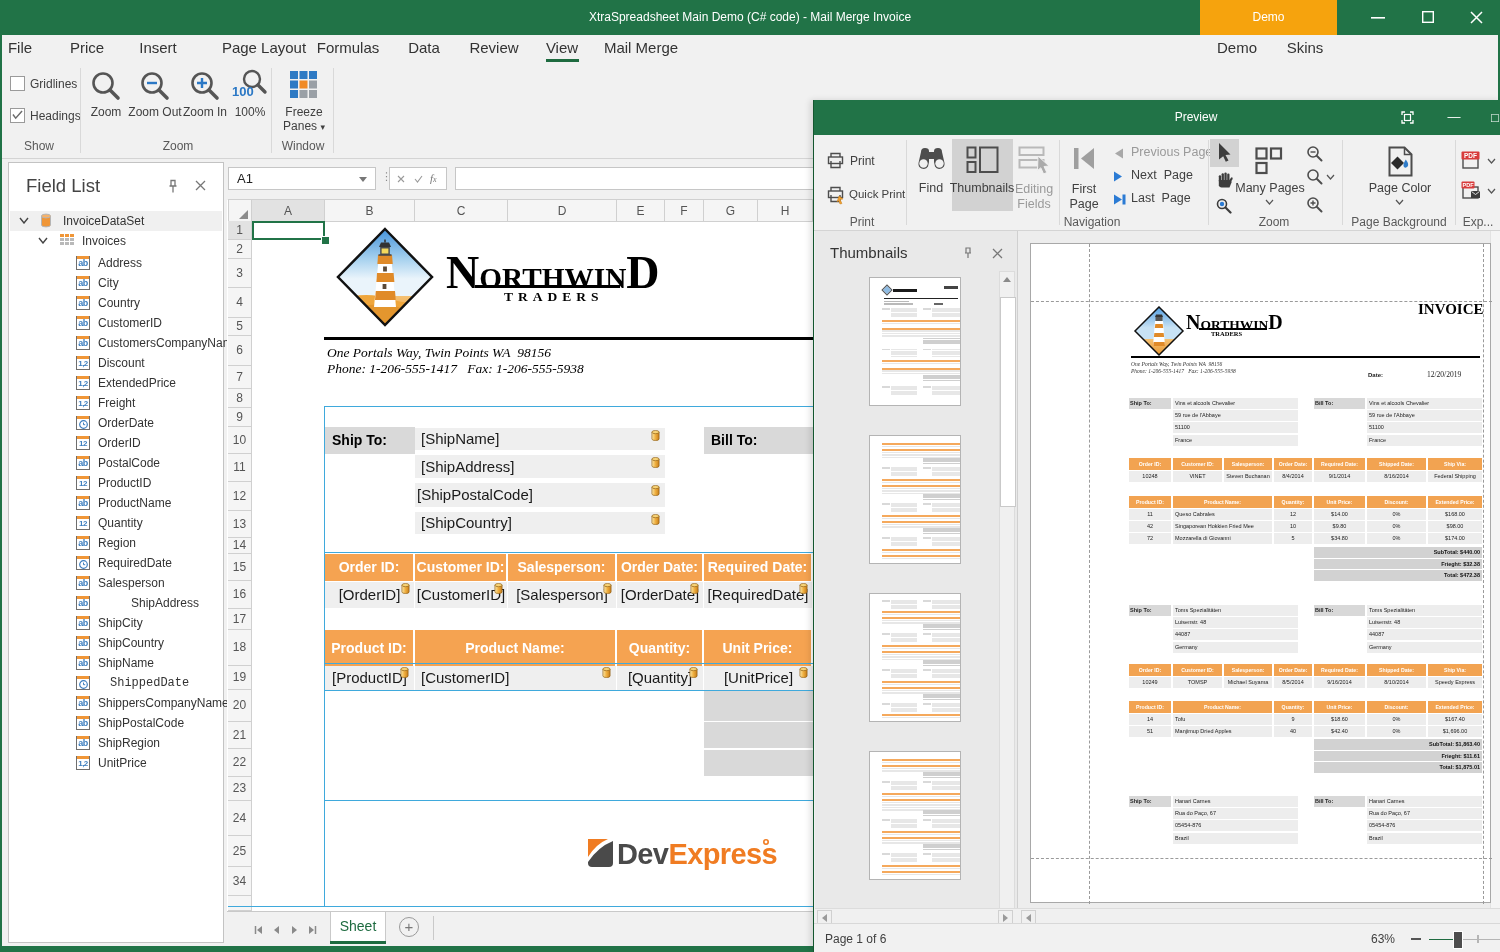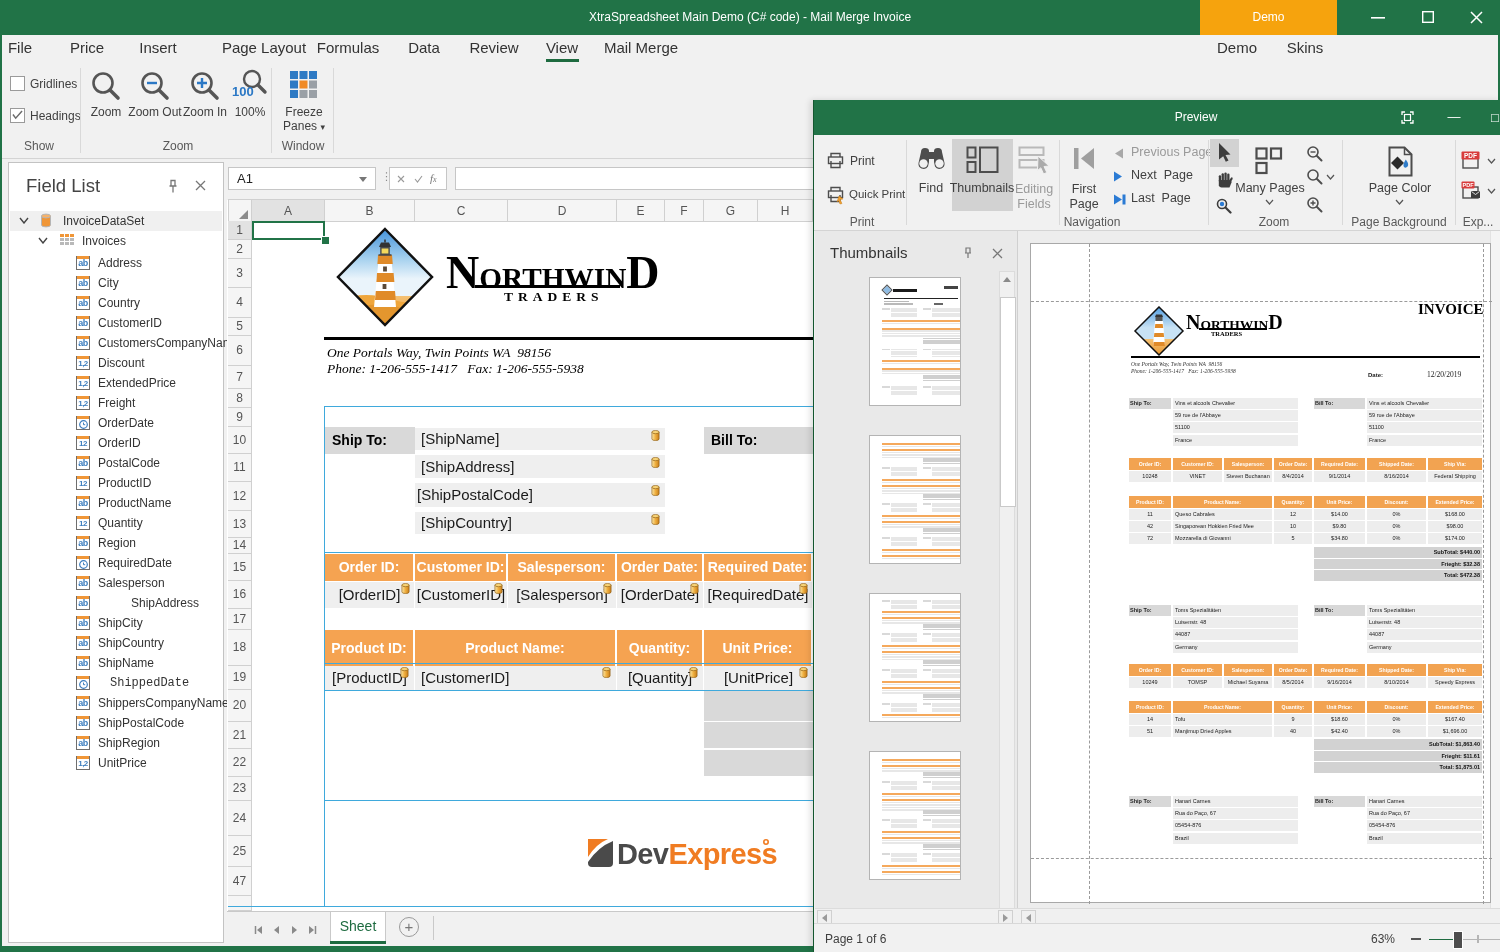--- a/index.html
+++ b/index.html
@@ -424,21 +424,21 @@
 <div class="rowhdr" style="top:419px;height:28px;line-height:27px;">16</div>
 <div class="rowhdr" style="top:447px;height:21px;line-height:20px;">17</div>
 <div class="rowhdr" style="top:468px;height:36px;line-height:35px;">18</div>
 <div class="rowhdr" style="top:504px;height:24px;line-height:23px;">19</div>
 <div class="rowhdr" style="top:528px;height:32px;line-height:31px;">20</div>
 <div class="rowhdr" style="top:560px;height:27px;line-height:26px;">21</div>
 <div class="rowhdr" style="top:587px;height:28px;line-height:27px;">22</div>
 <div class="rowhdr" style="top:615px;height:24px;line-height:23px;">23</div>
 <div class="rowhdr" style="top:639px;height:35px;line-height:34px;">24</div>
 <div class="rowhdr" style="top:674px;height:31px;line-height:30px;">25</div>
-<div class="rowhdr" style="top:705px;height:29px;line-height:28px;">47</div>
+<div class="rowhdr" style="top:705px;height:29px;line-height:28px;">34</div>
 <div class="rowhdr" style="top:734px;height:15px;line-height:14px;"></div>
 <div class="abs" style="left:25px;top:59px;width:73px;height:19px;border:2px solid #217347;box-sizing:border-box;"></div>
 <div class="abs" style="left:94px;top:74px;width:7px;height:7px;background:#217347;border:1px solid #fff;"></div>
 <svg class="abs" style="left:108px;top:65px;" width="100" height="100" viewBox="0 0 100 100">
 <defs>
 <linearGradient id="sky" x1="0" y1="0" x2="0" y2="1">
           <stop offset="0" stop-color="#3E8FD9"></stop>
           <stop offset="0.45" stop-color="#A8D2EF"></stop>
           <stop offset="0.72" stop-color="#EAF4FB"></stop>
         </linearGradient>

